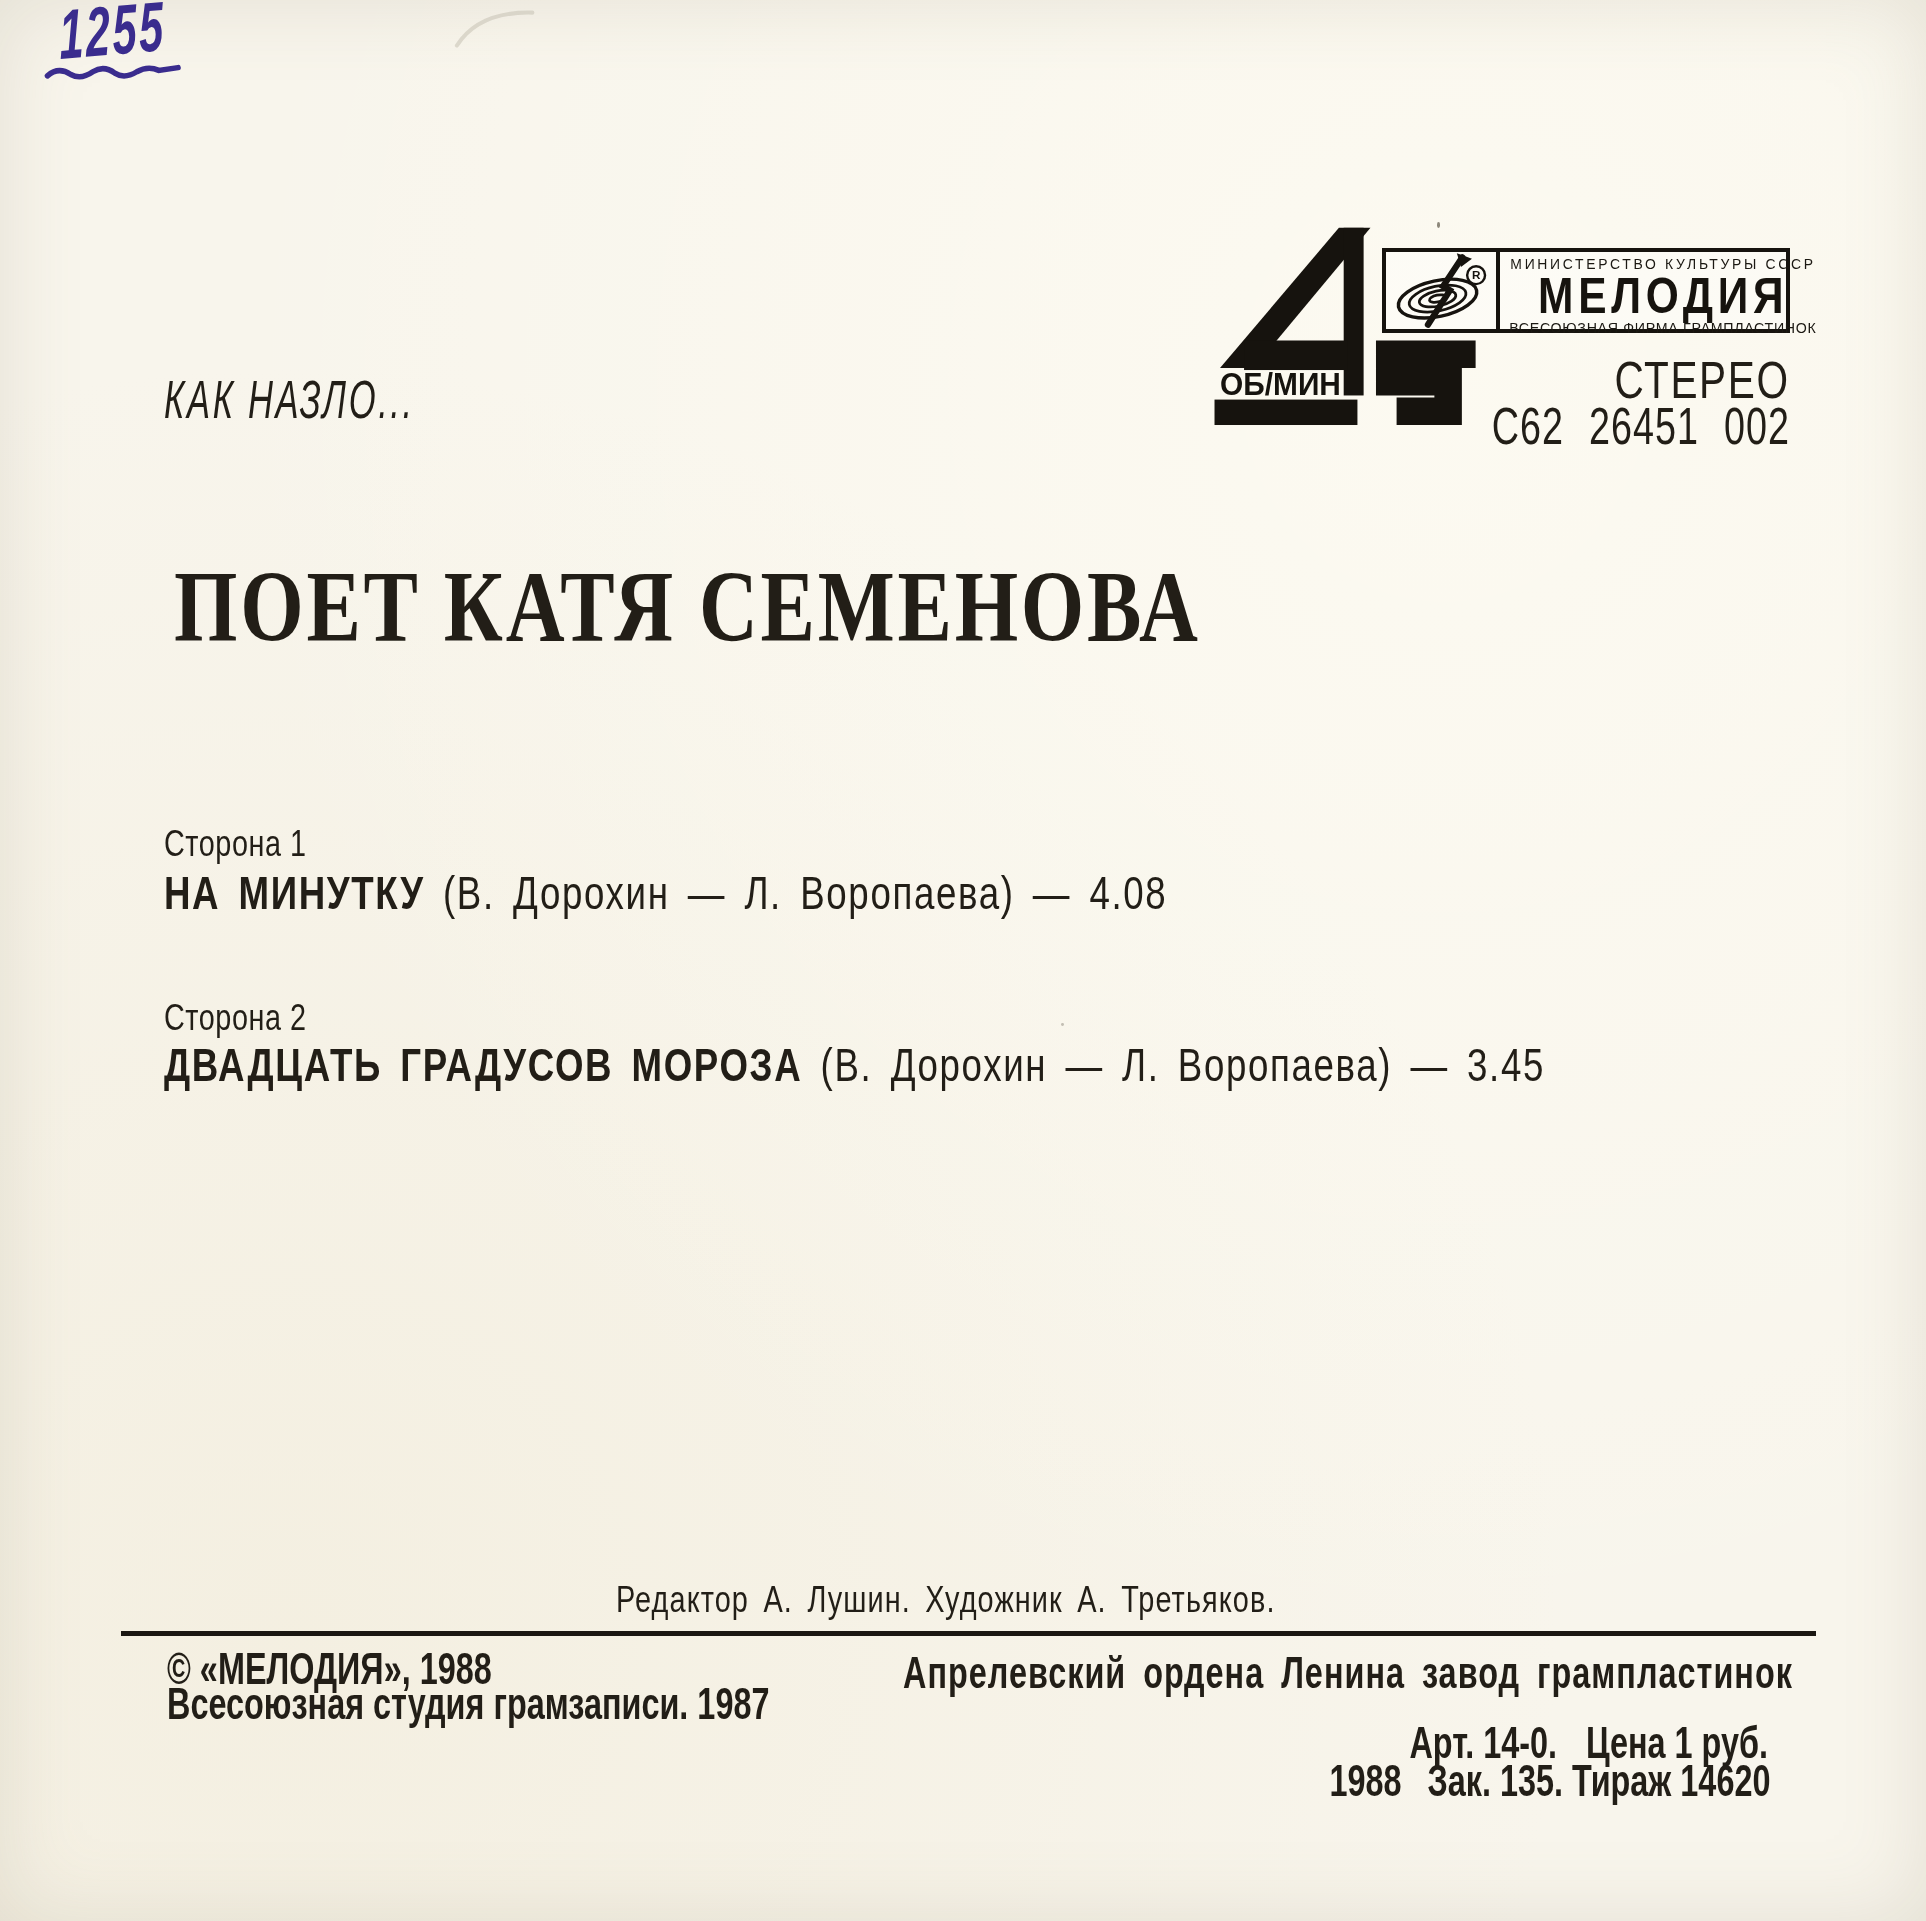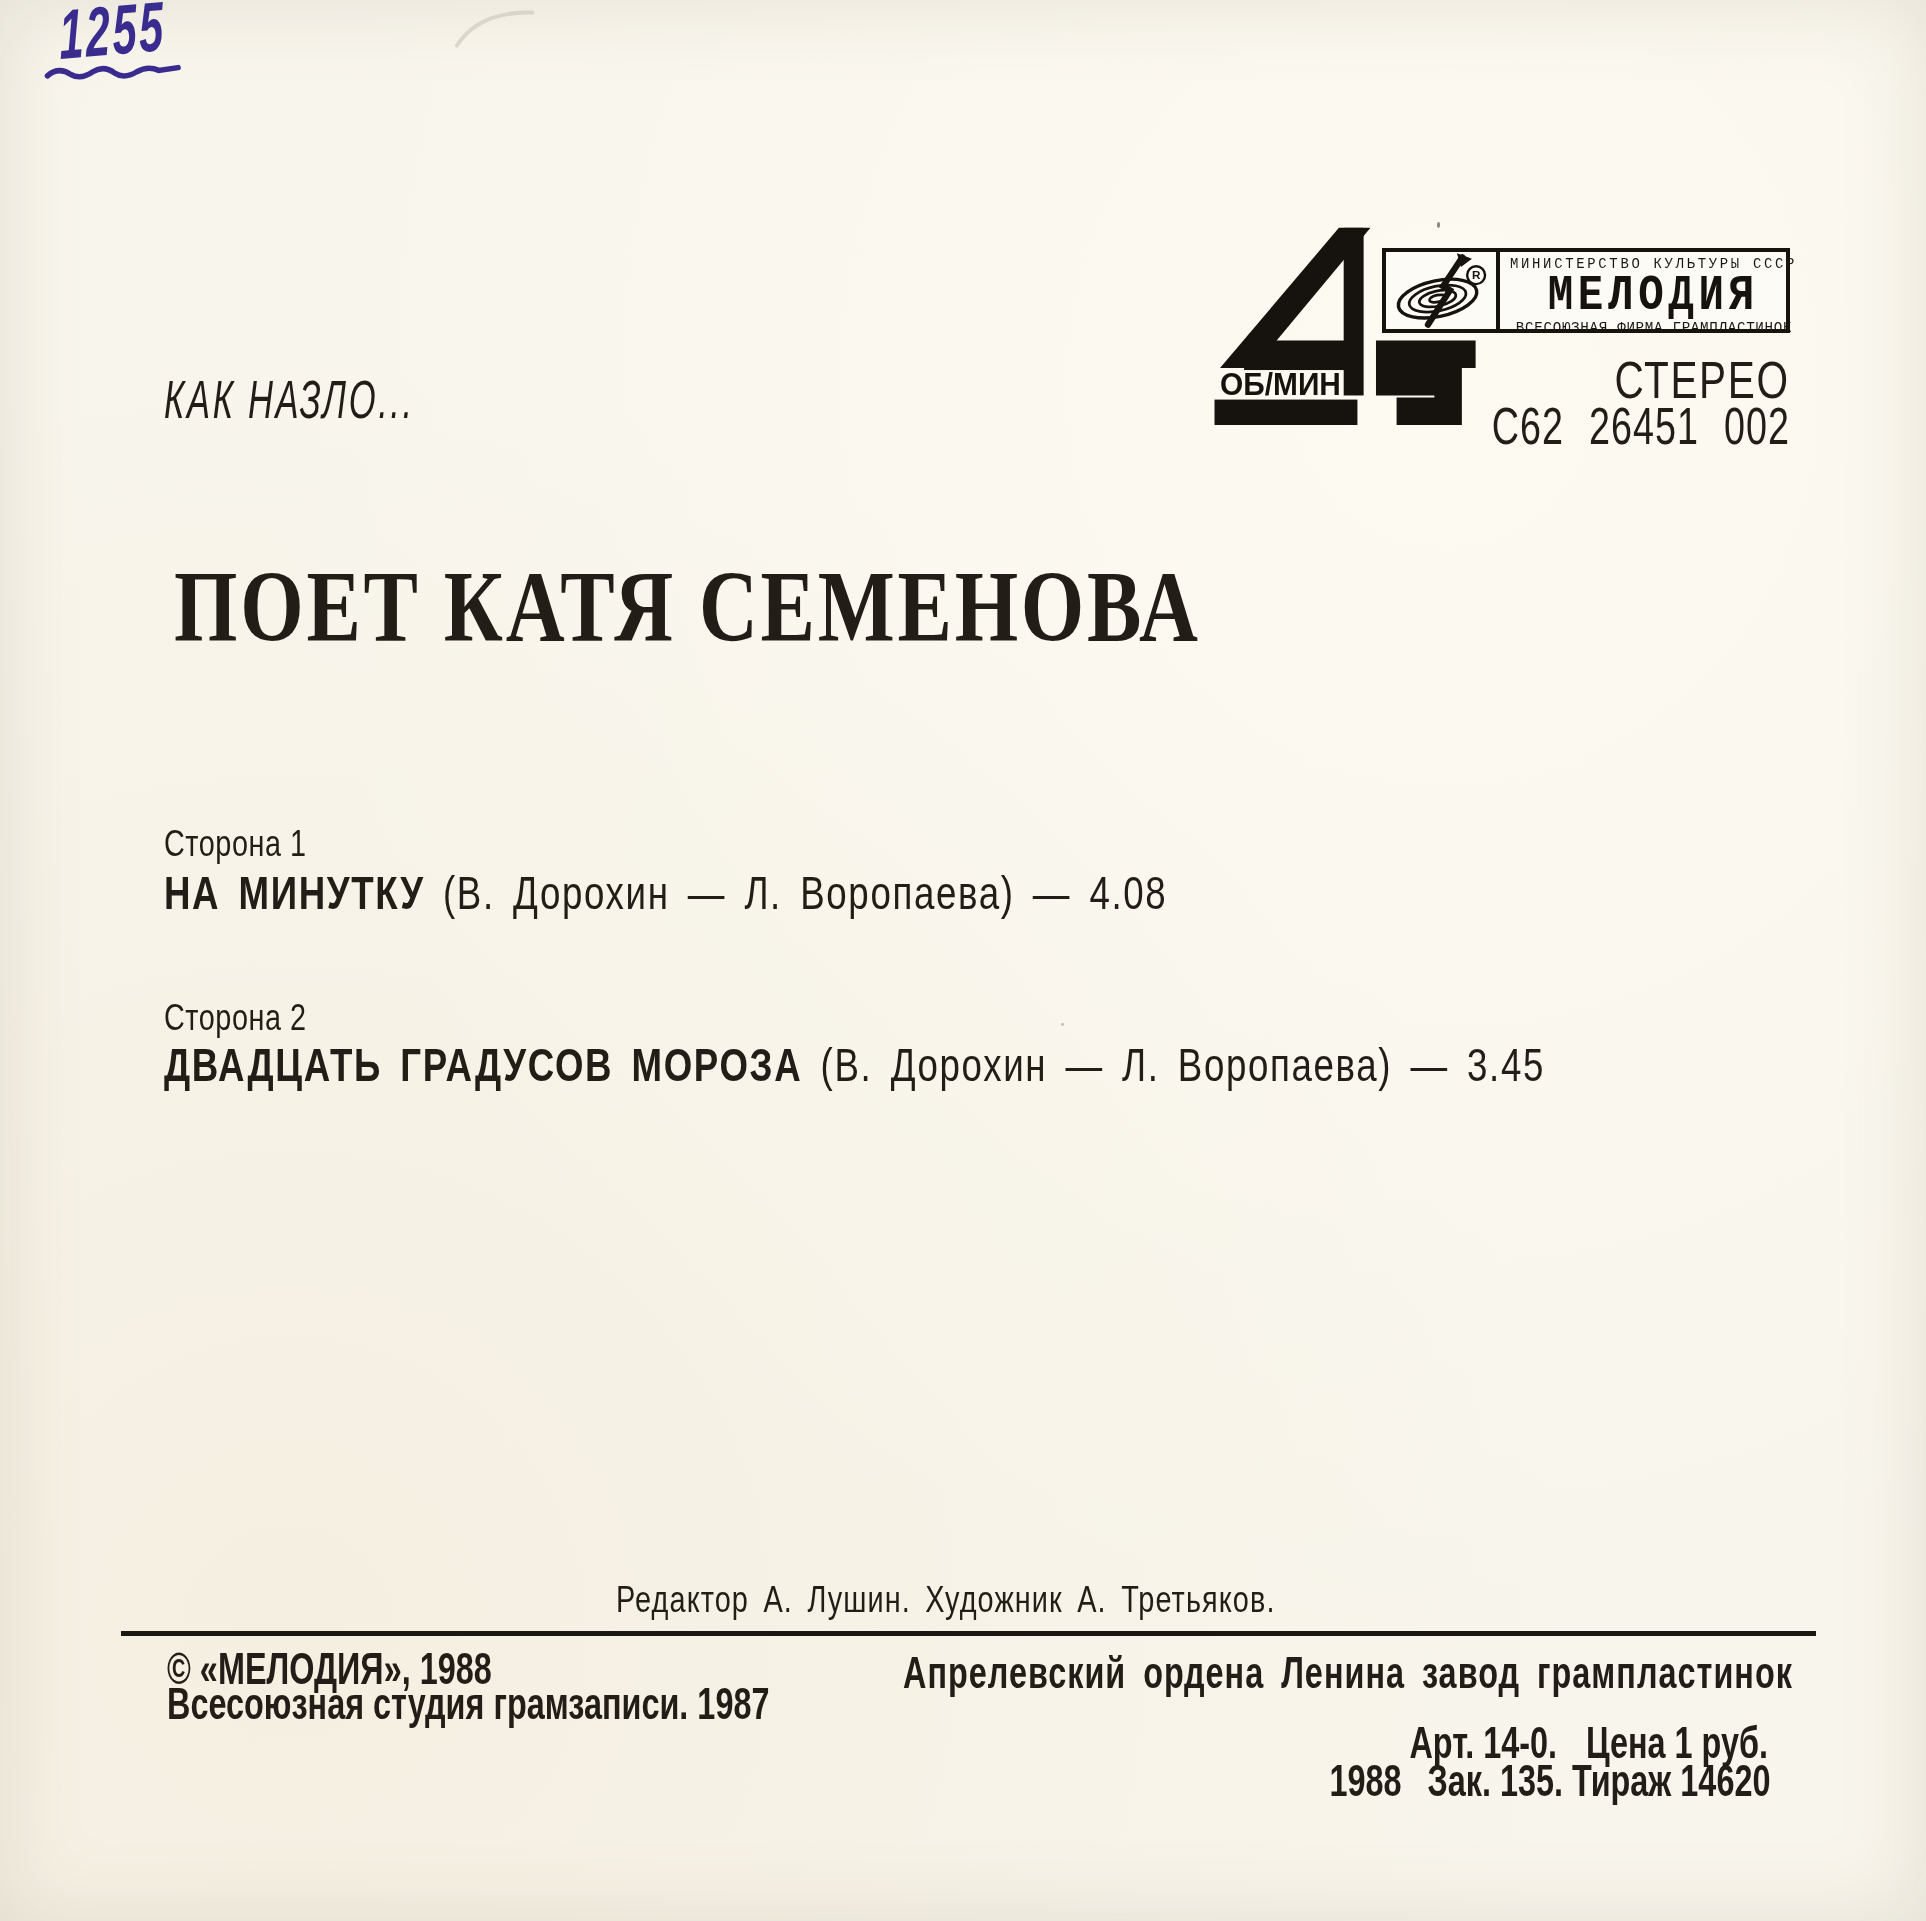--- a/index.html
+++ b/index.html
@@ -30,21 +30,21 @@
   .handline{left:43px;top:58px;}
 
   
   .rpm-logo{left:1211px;top:223px;}
   .melbox{
     left:1382px;top:248px;width:408px;height:85px;
     border:4.1px solid #16130e;box-sizing:border-box;
     display:flex;background:rgba(255,255,255,.35);
   }
   .melbox .emblem-cell{width:114px;border-right:4.1px solid #16130e;box-sizing:border-box;flex:none;display:flex;align-items:center;justify-content:center;}
-  .melbox .text-cell{flex:1;display:flex;flex-direction:column;justify-content:space-between;align-items:center;padding:4.8px 4.1px 5.5px;font-family:Liberation Mono, monospace;}
+  .melbox .text-cell{flex:1;display:flex;flex-direction:column;justify-content:space-between;align-items:center;padding:4.8px 4.1px 5.5px;}
   .mel-small{font-size:14.5px;letter-spacing:2.8px;transform:scaleX(.96);transform-origin:center top;color:#1b1812;}
   .mel-brand{font-size:50px;font-weight:700;letter-spacing:5.5px;transform:scaleX(.85);transform-origin:center top;color:#16130e;}
   .mel-small2{font-size:14.5px;letter-spacing:0.7px;transform:scaleX(.98);transform-origin:center bottom;color:#1b1812;}
   .stereo{right:136px;top:354px;font-size:52px;letter-spacing:2.1px;transform:scaleX(.78);}
   .catno{right:136px;top:401px;font-size:51px;letter-spacing:1.4px;word-spacing:18px;transform:scaleX(.74);}
 
   
   .subtitle{left:164px;top:372px;font-size:54px;font-style:italic;letter-spacing:4.1px;transform:scaleX(.64);}
   .title{
     left:174px;top:556px;

